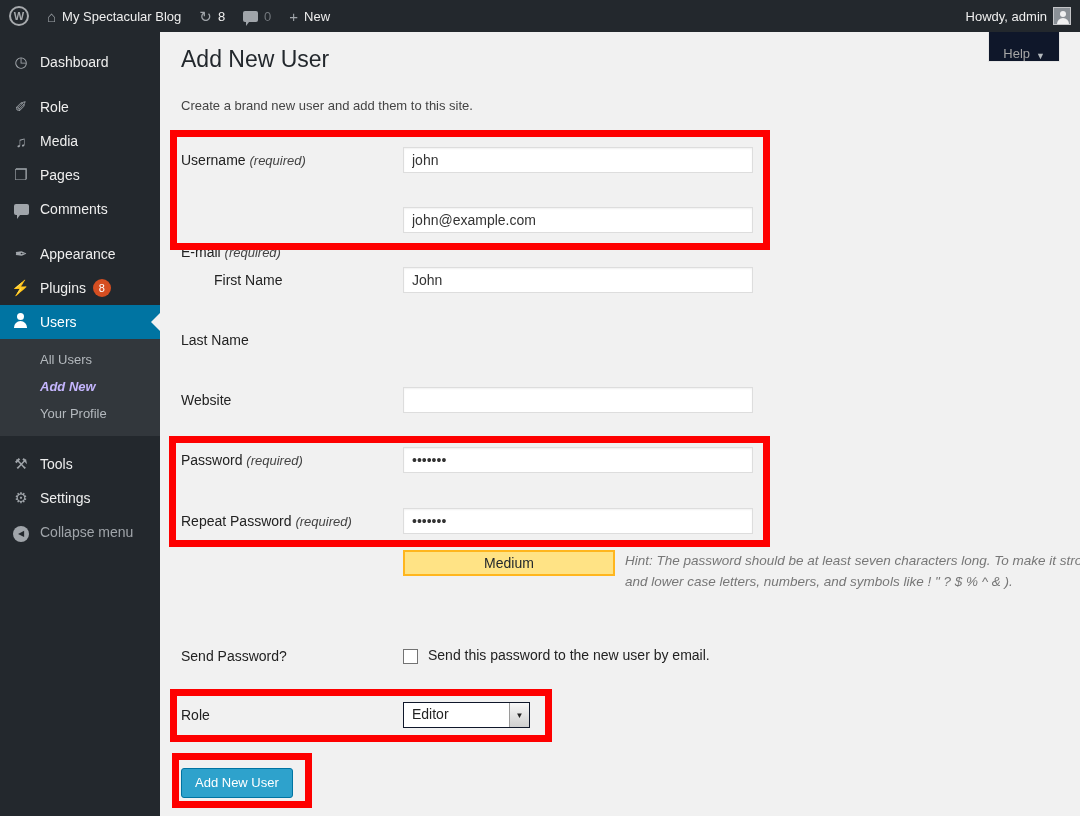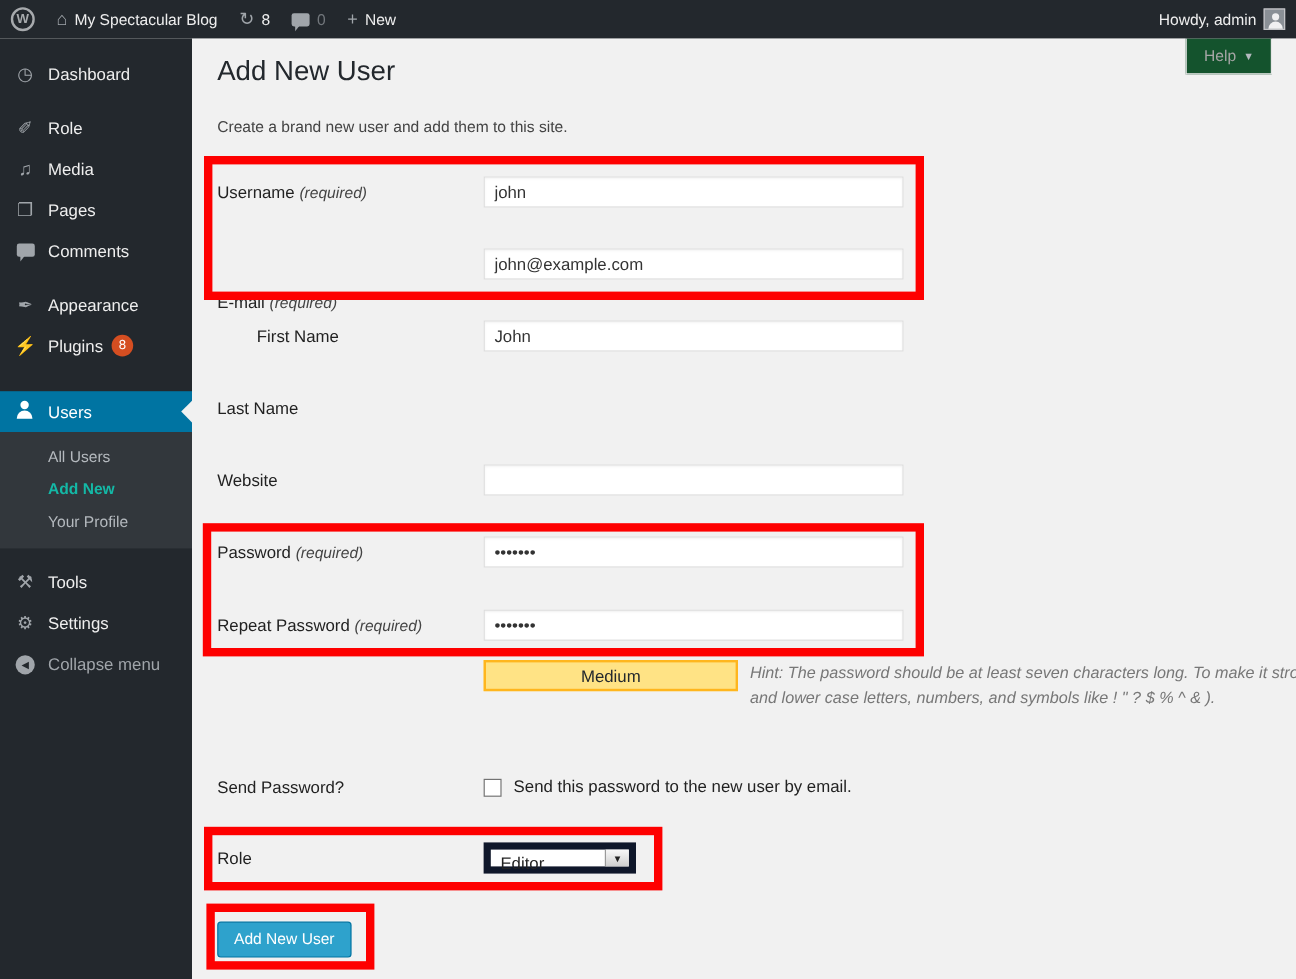--- a/index.html
+++ b/index.html
@@ -21,40 +21,40 @@
   .avatar { width:18px; height:18px; background:#8a9096; border:1px solid #c3c4c7; position:relative; overflow:hidden; }
   .avatar:before { content:""; position:absolute; top:3px; left:6px; width:6px; height:6px; border-radius:50%; background:#f0f0f1; }
   .avatar:after { content:""; position:absolute; top:10px; left:3px; width:12px; height:8px; border-radius:6px 6px 0 0; background:#f0f0f1; }
 
   
   .sidebar { position:absolute; top:32px; left:0; width:160px; bottom:0; background:#23282d; color:#eee; z-index:20; }
   .menu-item { display:flex; align-items:center; height:34px; padding-left:10px; font-size:14px; cursor:pointer; position:relative; }
   .menu-item .mi-icon { width:22px; margin-right:8px; color:#a0a5aa; font-size:15px; text-align:center; flex:0 0 22px; }
   .menu-top-gap { margin-top:11px; }
   .menu-first { margin-top:13px; }
-  .menu-item.active { background:#0074a2; color:#fff;margin-top:21px; }
+  .menu-item.active { background:#0074a2; color:#fff; }
   .menu-item.active .mi-icon { color:#fff; }
   .active-arrow { position:absolute; right:0; top:50%; margin-top:-9px; width:0; height:0;
     border:9px solid transparent; border-right:9px solid #f1f1f1; border-left-width:0; }
   .badge { background:#d54e21; color:#fff; border-radius:50%; min-width:18px; height:18px; margin-left:7px;
     display:inline-flex; align-items:center; justify-content:center; font-size:11px; }
   .submenu { background:#32373c; padding:7px 0 9px 0; }
   .submenu-item { display:block; padding:6px 0 6px 40px; font-size:13px; color:#b4b9be; cursor:pointer; }
-  .submenu-item.current { color:#14b8a6; font-weight:bold; }
+  .submenu-item.current { color:#c4b5fd; font-weight:bold;font-style:italic; }
   .person-icon { position:relative; width:16px; height:15px; display:inline-block; }
   .person-icon:before { content:""; position:absolute; top:0; left:4px; width:7px; height:7px; border-radius:50%; background:currentColor; }
   .person-icon:after { content:""; position:absolute; bottom:0; left:1px; width:13px; height:7px; border-radius:7px 7px 0 0; background:currentColor; }
   .collapse-circle { width:16px; height:16px; border-radius:50%; background:#a0a5aa; color:#23282d;
     display:inline-flex; align-items:center; justify-content:center; font-size:8px; }
   .menu-collapse { color:#a0a5aa; }
 
   
   .content { position:absolute; left:160px; top:32px; right:0; bottom:0; background:#f1f1f1; }
-  .help-btn { position:absolute; top:0; right:20px; height:30px; background:#14532d; color:#a6a6a6;
-    font-size:13px; display:flex; align-items:center; gap:6px; padding:0 14px; cursor:pointer;
+  .help-btn { position:absolute; top:0; right:20px; height:30px; background:#0f172a; color:#a6a6a6;
+    font-size:13px; display:flex; align-items:flex-end; gap:6px; padding:0 14px; cursor:pointer;
     border:1px solid #e5e5e5; border-top:none; }
   .help-caret { font-size:9px; color:#b4b9be; }
   .page-title { position:absolute; left:21px; top:14px; font-size:23px; font-weight:400; color:#23282d; }
   .page-sub { position:absolute; left:21px; top:66px; font-size:13px; color:#444; }
 
   .frm-label { position:absolute; left:21px; width:215px; font-size:14px; color:#222; line-height:26px; }
   .req { font-style:italic; font-size:13px; color:#444; }
   .txt-input { position:absolute; left:243px; width:350px; height:26px; background:#fff;
     border:1px solid #ddd; box-shadow:inset 0 1px 2px rgba(0,0,0,.06); font-size:14px; color:#333;
     padding:0 8px; font-family:"Liberation Sans", sans-serif; }
@@ -63,21 +63,21 @@
     background:#ffe385; border:2px solid #ffb61e; color:#23282d; font-size:14px;
     display:flex; align-items:center; justify-content:center; }
   .hint { position:absolute; left:465px; top:518px; width:566px; font-size:13.5px; font-style:italic;
     color:#777; line-height:21px; }
 
   .checkbox { position:absolute; left:243px; top:617px; width:15px; height:15px; background:#fff;
     border:1px solid #737373; cursor:pointer; }
   .cb-label { position:absolute; left:268px; top:613px; font-size:14px; color:#222; line-height:21px; }
 
   .select { position:absolute; left:243px; top:670px; width:127px; height:26px; background:#fff;
-    border:6px solid #0f172a; display:flex; cursor:pointer; }
+    border:1px solid #0f172a; display:flex; cursor:pointer; }
   .select-value { flex:1; font-size:14px; color:#222; padding:3px 0 0 8px; }
   .select-btn { width:20px; background:linear-gradient(#f8f8f8,#cfcfcf); border-left:1px solid #9a9a9a;
     display:flex; align-items:center; justify-content:center; font-size:8px; color:#222; }
 
   .submit-btn { position:absolute; left:21px; top:736px; height:30px; padding:0 13px;
     background:#2ea2cc; border:1px solid #0074a2; border-radius:3px; color:#fff; font-size:13px;
     font-family:"Liberation Sans", sans-serif; cursor:pointer; line-height:28px; }
 
   
   .anno { position:absolute; border:7px solid #fe0000; z-index:40; pointer-events:none; }

